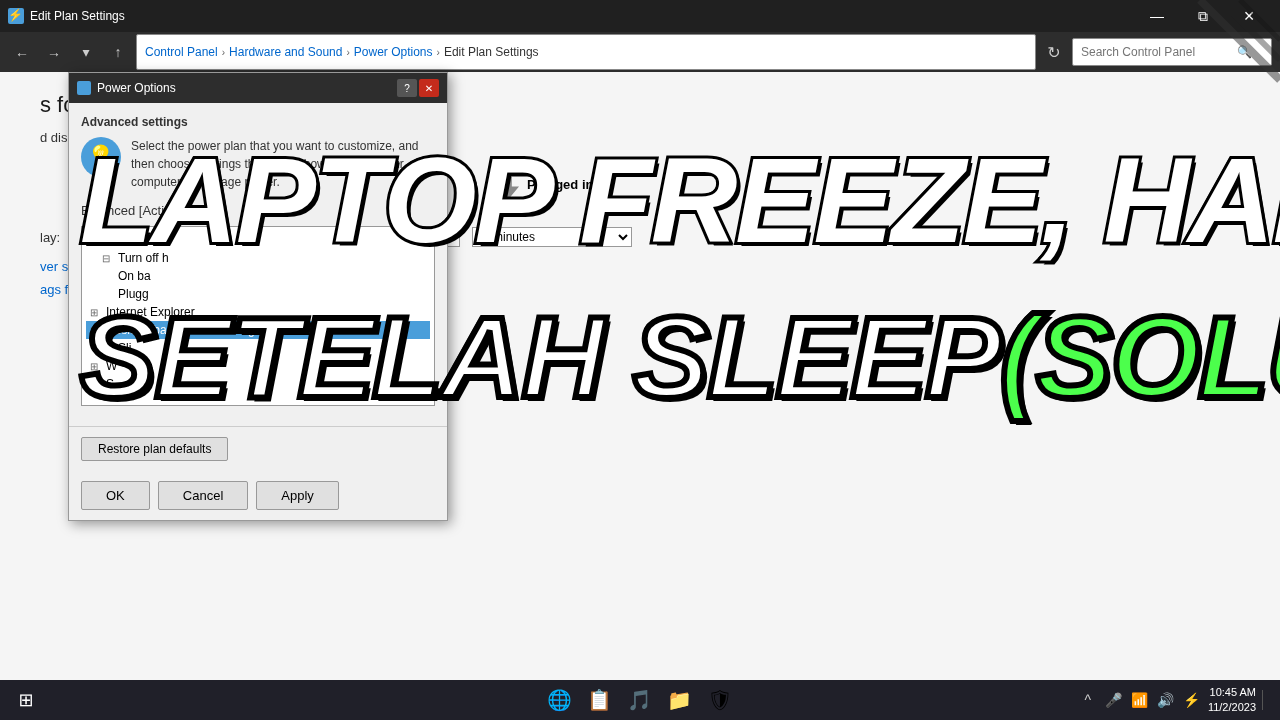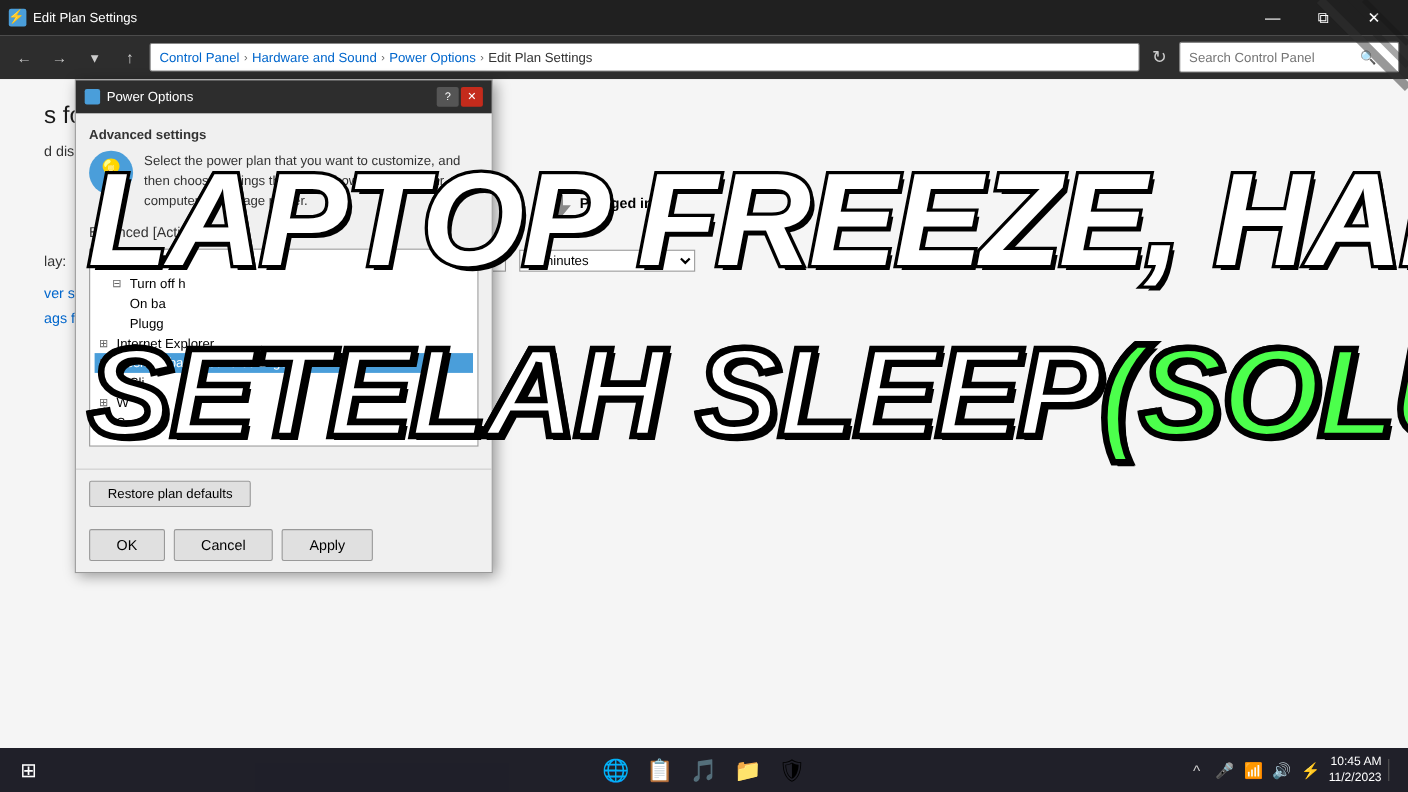--- a/index.html
+++ b/index.html
@@ -78,21 +78,21 @@
       background: transparent;
       border: none;
       color: #ccc;
       font-size: 14px;
       cursor: pointer;
       display: flex; align-items: center; justify-content: center;
       border-radius: 3px;
     }
     .breadcrumb-bar {
       flex: 1;
-      height: 26px;
+      height: 36px;
       background: #fff;
       border: 1px solid #888;
       border-radius: 2px;
       display: flex;
       align-items: center;
       padding: 0 8px;
       font-size: 12px;
       color: #333;
       gap: 4px;
     }

